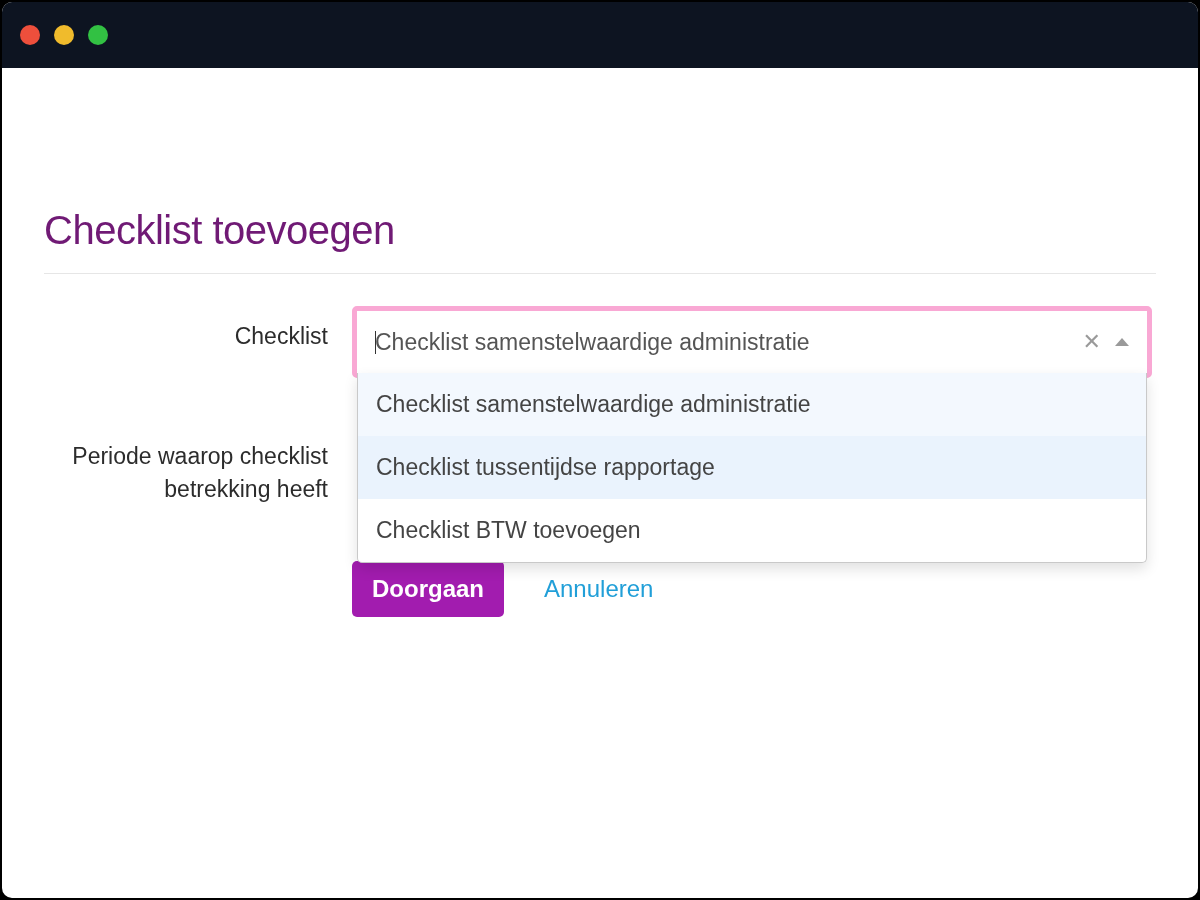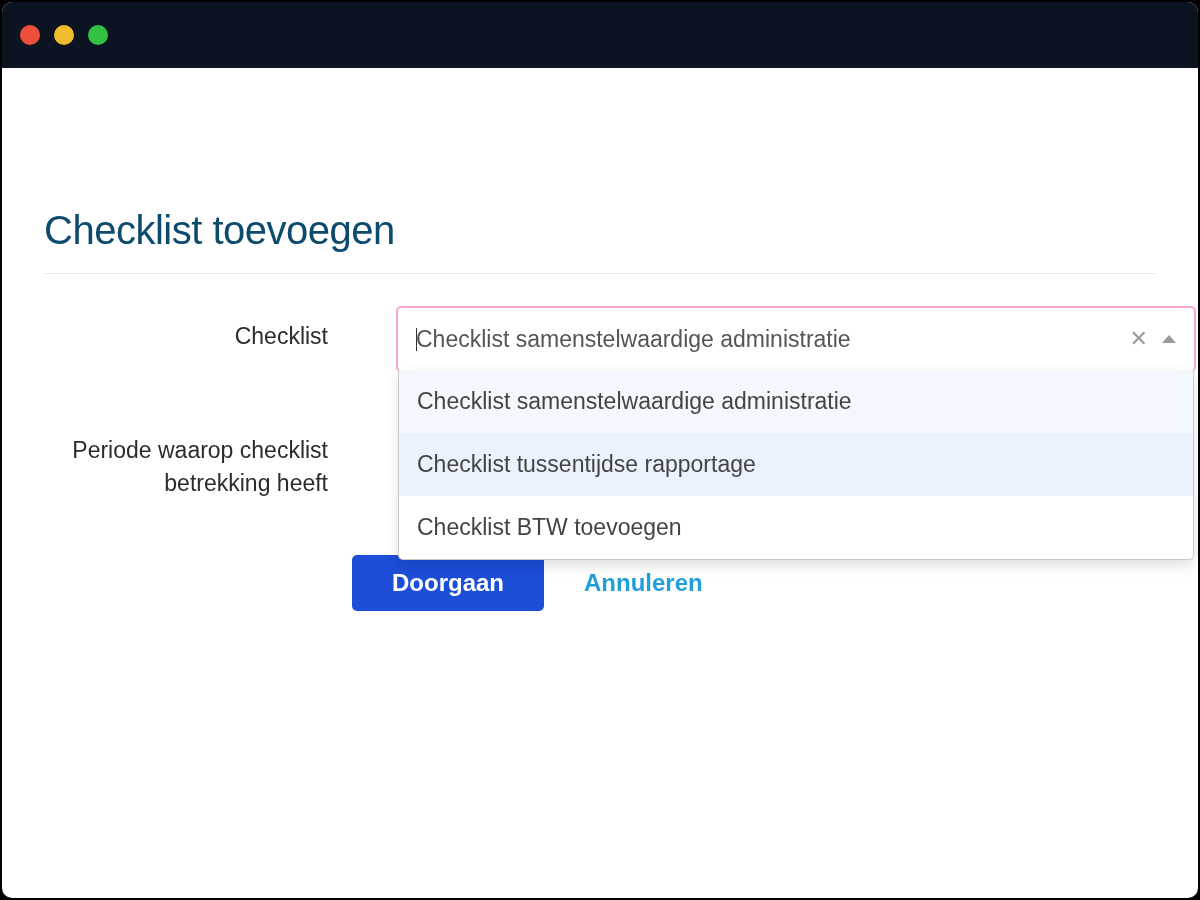--- a/index.html
+++ b/index.html
@@ -37,21 +37,21 @@
   .tl-red { background: #ed4f3c; }
   .tl-yellow { background: #f0bb2c; }
   .tl-green { background: #32c143; }
   .content {
     padding: 140px 42px 0 42px;
     flex: 1;
   }
   .page-title {
     font-size: 40px;
     font-weight: 300;
-    color: #0c4a6e;
+    color: #701a75;
     letter-spacing: -0.5px;
     margin-bottom: 20px;
   }
   .divider {
     border: none;
     border-top: 1px solid #e6e6e6;
     margin-bottom: 32px;
   }
   .form-row {
     display: flex;
@@ -68,25 +68,24 @@
     color: #2c2c2c;
     line-height: 1.45;
     flex-shrink: 0;
   }
   .form-control-wrap {
     flex: 1;
     position: relative;
   }
   .select-box {
     width: 800px;
-    border: 2px solid #f9a8d4;
+    border: 5px solid #f9a8d4;
     border-radius: 5px;
     background: #fff;
     position: relative;
-    margin-left: 44px;
   }
   .select-display {
     display: flex;
     align-items: center;
     height: 62px;
     padding: 0 18px;
   }
   .select-text {
     flex: 1;
     font-size: 23px;
@@ -142,35 +141,35 @@
   .dropdown-option.sel { background: #f3f8fe; }
   .dropdown-option.hover { background: #eaf3fd; }
   .button-row {
     display: flex;
     align-items: center;
     gap: 40px;
     margin-left: 308px;
     margin-top: 54px;
   }
   .btn-primary {
-    background: #1d4ed8;
+    background: #a21caf;
     color: #fff;
     border: none;
     border-radius: 5px;
     font-size: 24px;
     font-weight: 700;
-    padding: 14px 40px;
+    padding: 14px 20px;
     cursor: pointer;
   }
   .btn-link {
     background: none;
     border: none;
     color: #219fd8;
     font-size: 24px;
-    font-weight: 700;
+    font-weight: 400;
     cursor: pointer;
   }
 </style>
 </head>
 <body>
 
 <div class="window">
 
   <div class="titlebar">
     <div class="traffic-light tl-red"></div>

